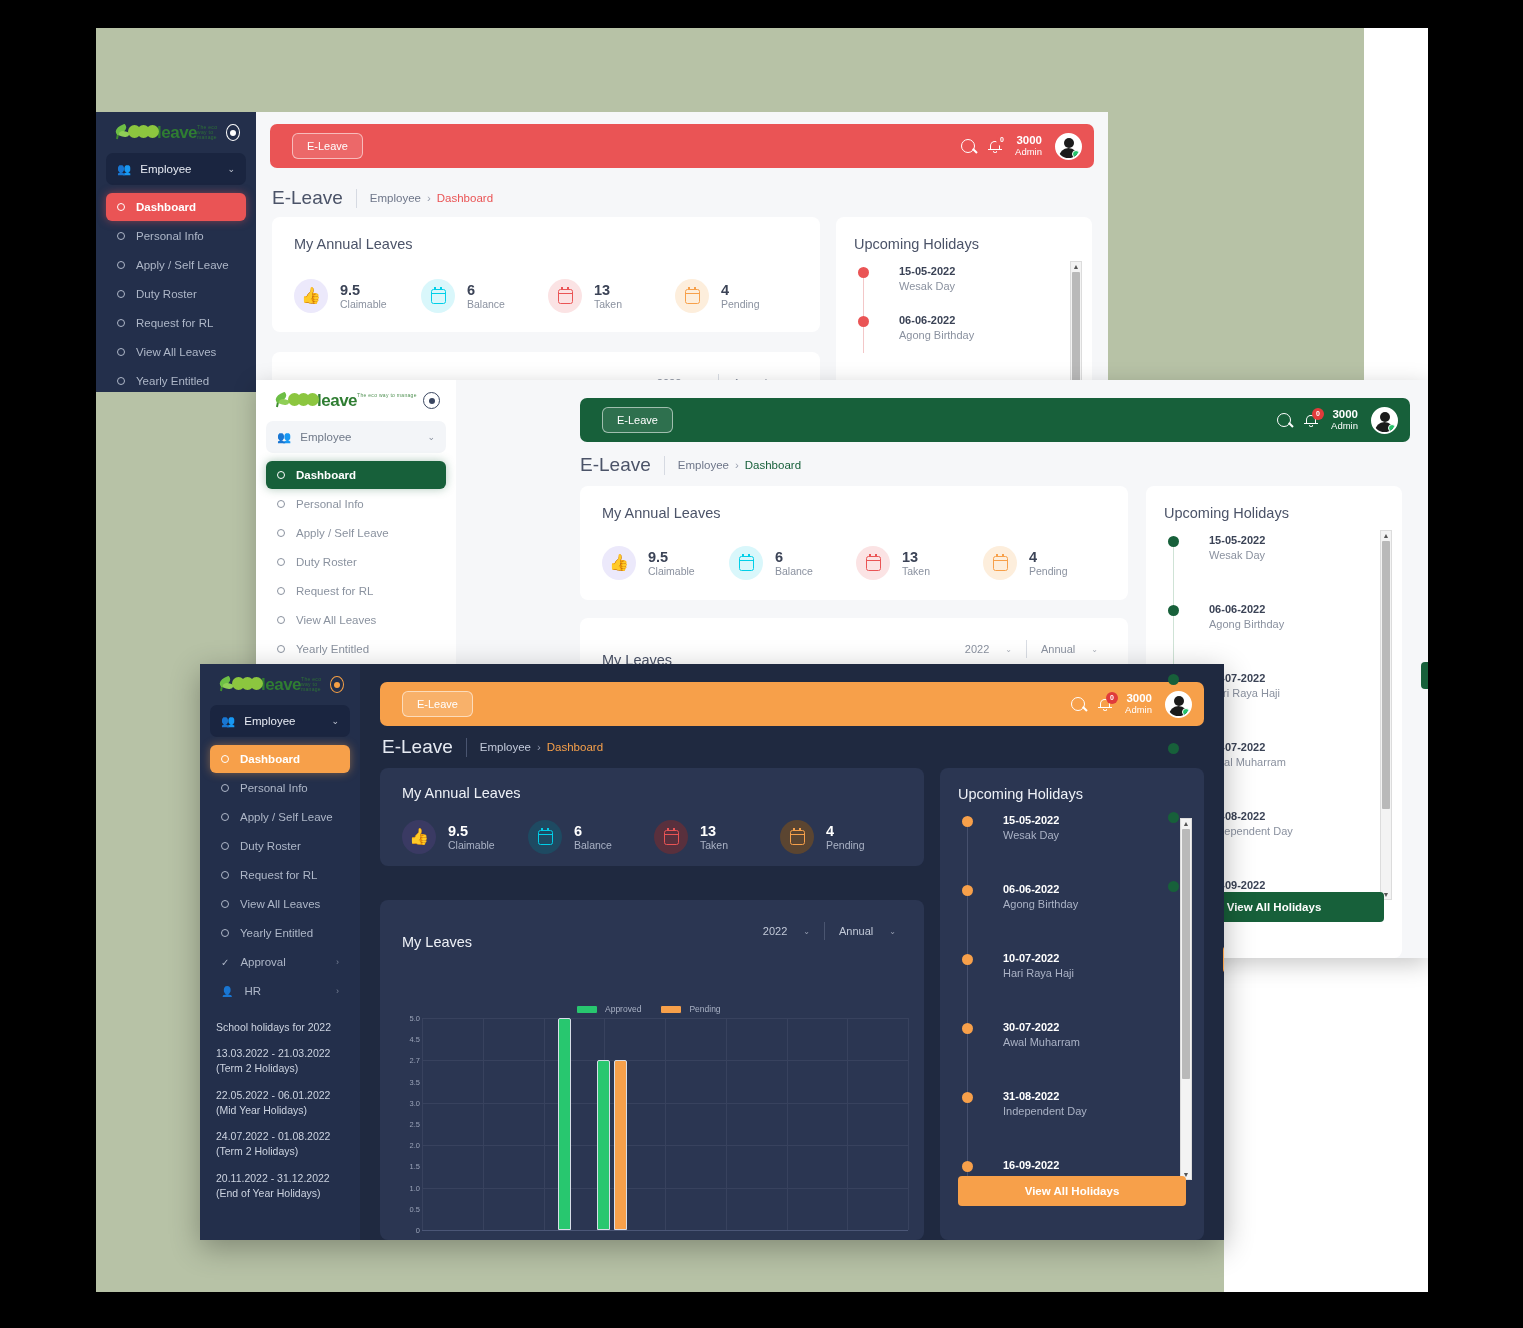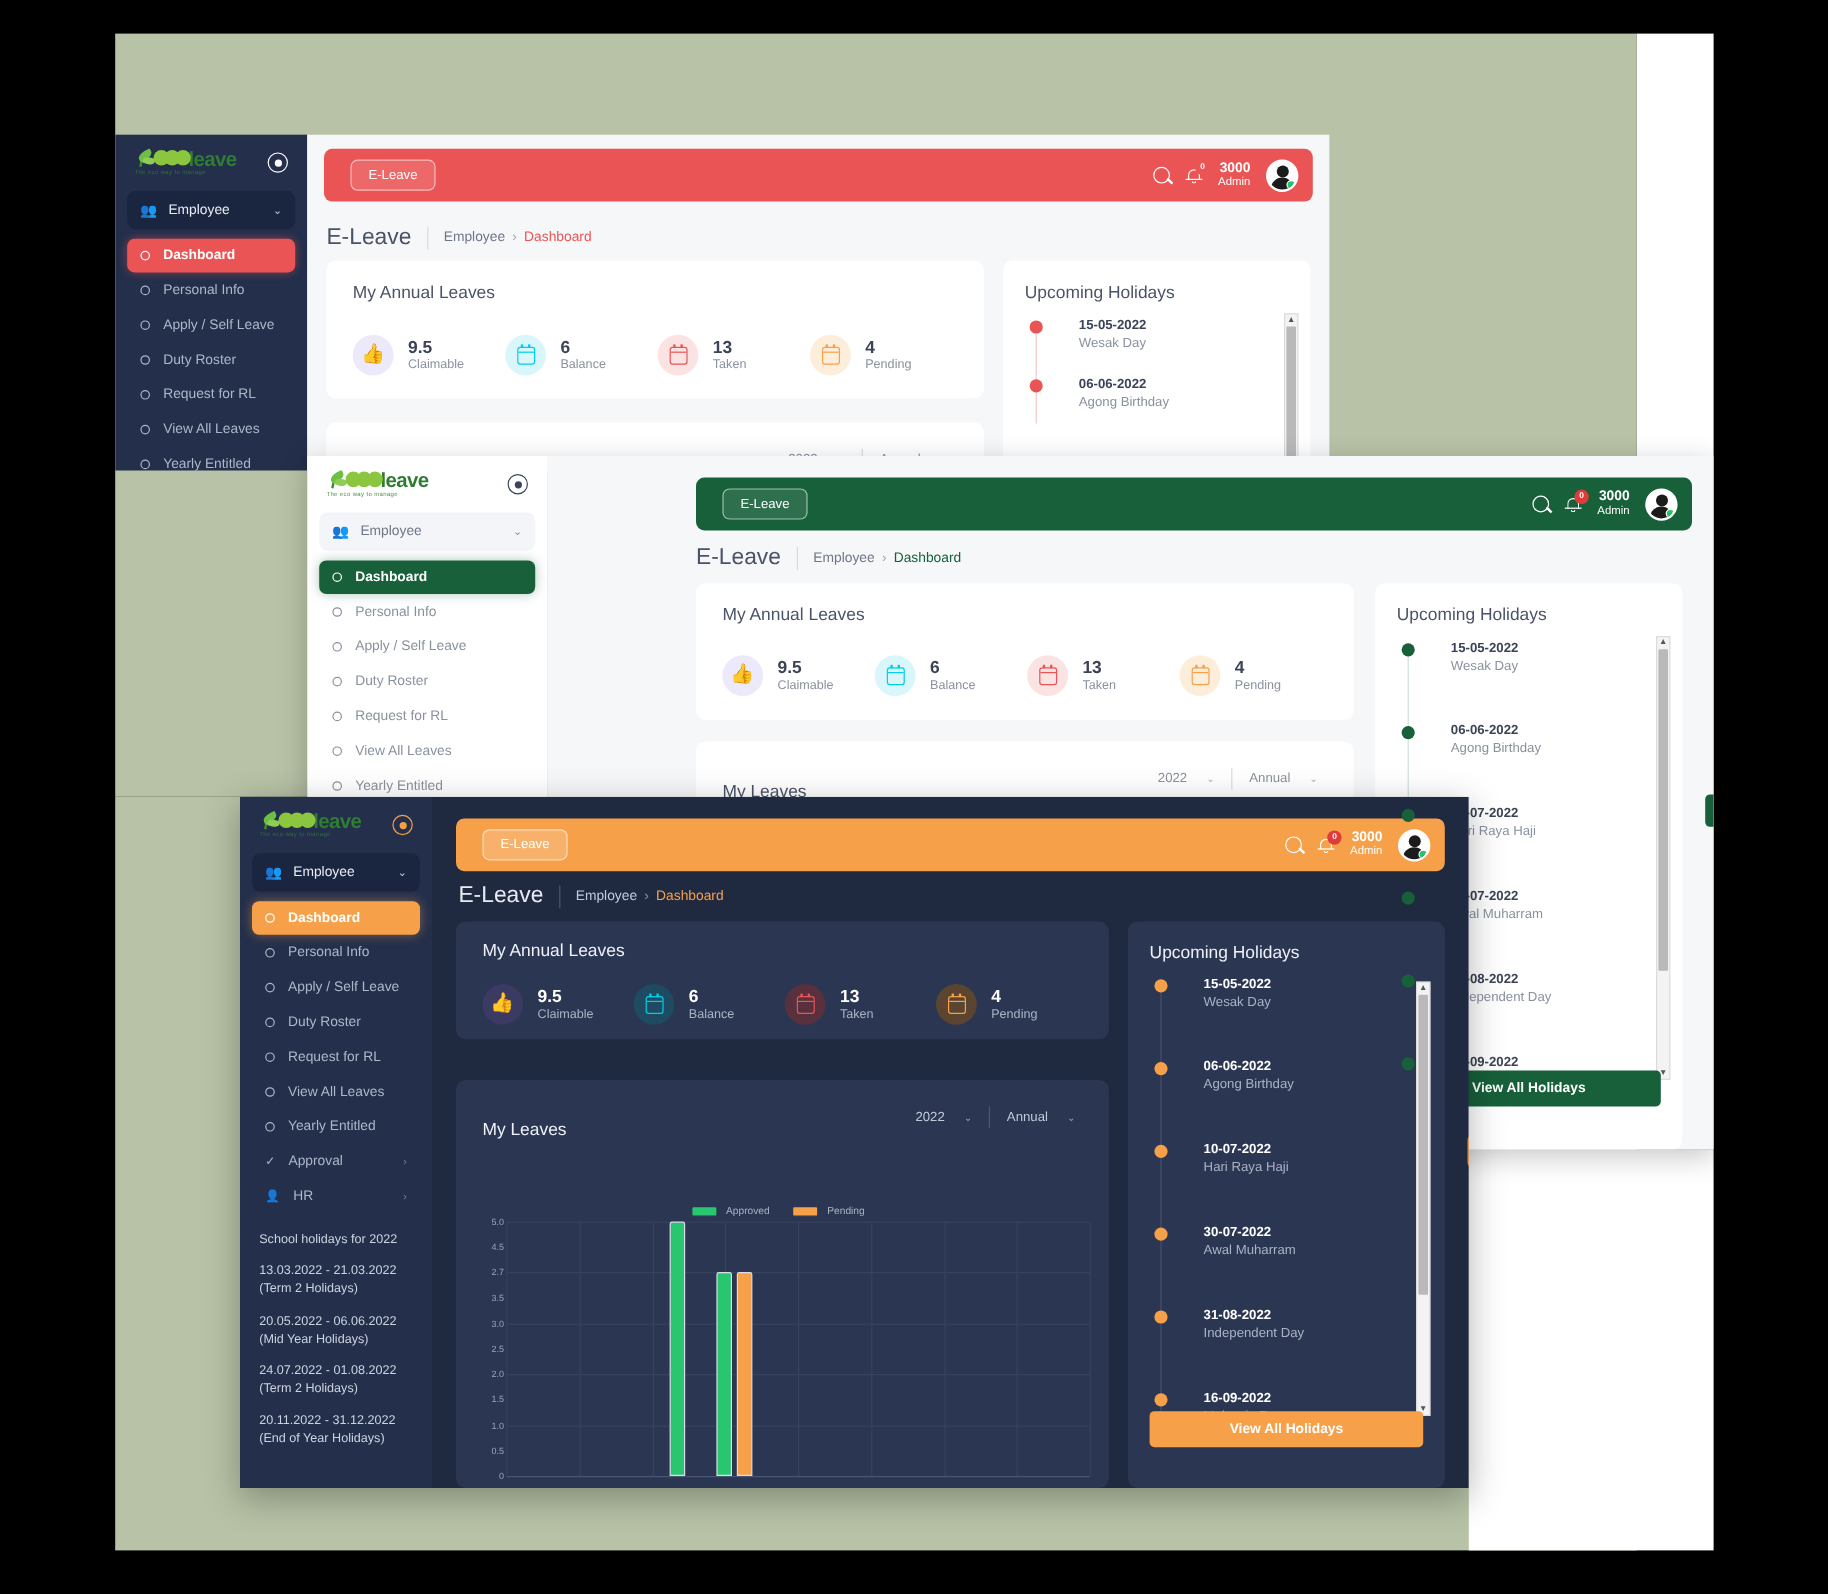--- a/index.html
+++ b/index.html
@@ -17,21 +17,21 @@
 
   
   .window { position: absolute; overflow: hidden; }
 
   
   .sb-dark { background: #232f4b; }
   .sb-light { background: #ffffff; }
 
   .brand { display: flex; align-items: center; justify-content: space-between;
            padding: 12px 16px 6px 16px; }
-  .logo { display: flex; flex-direction: column; line-height: 1; }
+  .logo { display: flex; flex-direction: row; line-height: 1; }
   .logo-main { display: flex; align-items: flex-end; }
   .leaf {
     position: relative; width: 18px; height: 16px; margin-right: -2px;
   }
   .leaf .l1, .leaf .l2 {
     position: absolute; background: #6dbe45; border-radius: 60% 10% 60% 10%;
   }
   .leaf .l1 { width: 12px; height: 7px; left: 3px; top: 1px; transform: rotate(-28deg); }
   .leaf .l2 { width: 10px; height: 6px; left: 7px; top: 6px; transform: rotate(18deg); background:#8fce56; }
   .leaf .stem { position: absolute; width: 1.5px; height: 10px; background: #3d8b2e;
@@ -641,21 +641,21 @@
             <span class="arrow">›</span>
           </div>
       </div>
       <div class="holidays-note note-dark">
         <div class="hl">School holidays for 2022</div>
         <div class="hl">
             <div>13.03.2022 - 21.03.2022</div>
             <div>(Term 2 Holidays)</div>
           </div>
         <div class="hl">
-            <div>20.05.2022 - 06.06.2022</div>
+            <div>22.05.2022 - 06.01.2022</div>
             <div>(Mid Year Holidays)</div>
           </div>
         <div class="hl">
             <div>24.07.2022 - 01.08.2022</div>
             <div>(Term 2 Holidays)</div>
           </div>
         <div class="hl">
             <div>20.11.2022 - 31.12.2022</div>
             <div>(End of Year Holidays)</div>
           </div>

